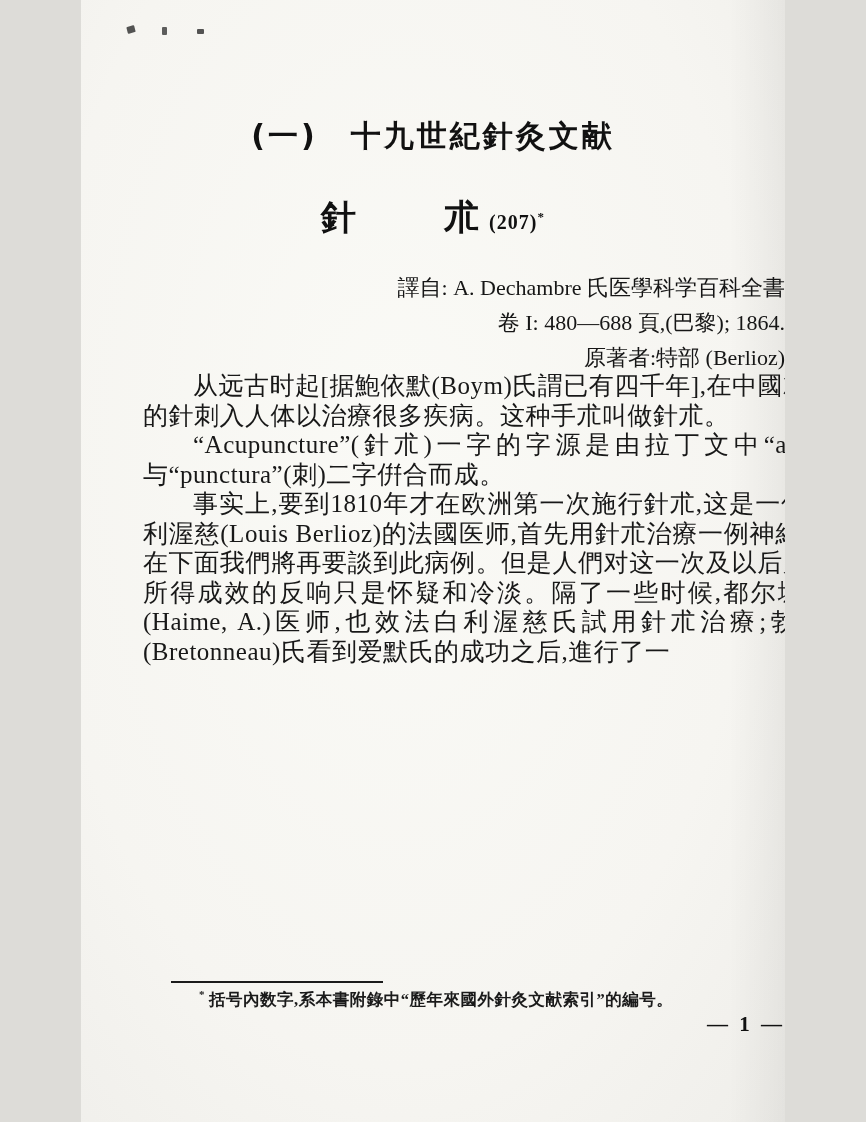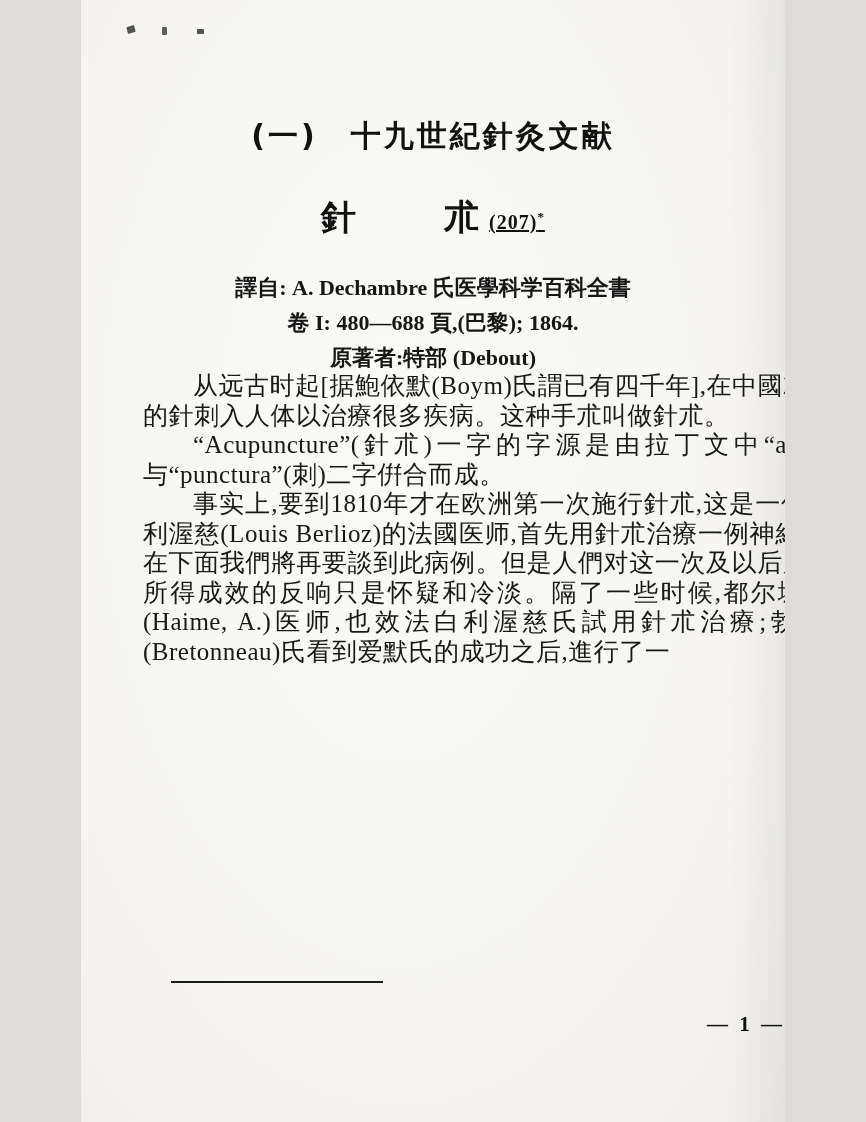--- a/index.html
+++ b/index.html
@@ -41,31 +41,30 @@
     font-weight: bold;
     color: #111;
     white-space: nowrap;
   }
   .article-title .char-right { margin-left: 88px; }
   .article-title .ref {
     font-size: 20px;
     font-weight: bold;
     margin-left: 10px;
     letter-spacing: 1px;
-    text-decoration: underline;
   }
   .article-title .ref sup { font-size: 13px; }
   .citation {
     position: absolute;
     top: 270px;
     left: 0;
     right: 0;
-    text-align: center;
+    text-align: right;
     font-size: 22px;
-    font-weight: bold;
+    font-weight: normal;
     line-height: 35px;
     color: #161616;
   }
   .body-text {
     position: absolute;
     top: 371px;
     left: 62px;
     width: 742px;
     font-size: 25px;
     line-height: 29.5px;
@@ -128,27 +127,30 @@
 
   <div class="section-title">(一)　十九世紀針灸文献</div>
 
   <div class="article-title">
     <span class="char-left">針</span><span class="char-right">朮</span><span class="ref"><span>(207)</span><sup>*</sup></span>
   </div>
 
   <div class="citation">
     <div>譯自: A. Dechambre 氏医學科学百科全書</div>
     <div>卷 I: 480—688 頁,(巴黎); 1864.</div>
-    <div>原著者:特部 (Debout)</div>
+    <div>原著者:特部 (Berlioz)</div>
   </div>
 
   <div class="body-text">
     <p>从远古时起[据鮑依默(Boym)氏謂已有四千年],在中國就用金屬的針刺入人体以治療很多疾病。这种手朮叫做針朮。</p>
     <p>“Acupuncture”(針朮)一字的字源是由拉丁文中“acus”(針)与“punctura”(刺)二字倂合而成。</p>
     <p>事实上,要到1810年才在欧洲第一次施行針朮,这是一位名叫白利渥慈(Louis Berlioz)的法國医师,首先用針朮治療一例神經性疾病,在下面我們將再要談到此病例。但是人們对这一次及以后几次試驗所得成效的反响只是怀疑和冷淡。隔了一些时候,都尔城的爱默(Haime, A.)医师,也效法白利渥慈氏試用針朮治療;勃勒东諾(Bretonneau)氏看到爱默氏的成功之后,進行了一</p>
   </div>
 
   <div class="footnote-rule"></div>
 
+  <div class="footnote">
+    <sup>*</sup><span>括号內数字,系本書附錄中“歷年來國外針灸文献索引”的編号。</span>
+  </div>
 
   <div class="page-number">— 1 —</div>
 
 </div>
 
 </body></html>

